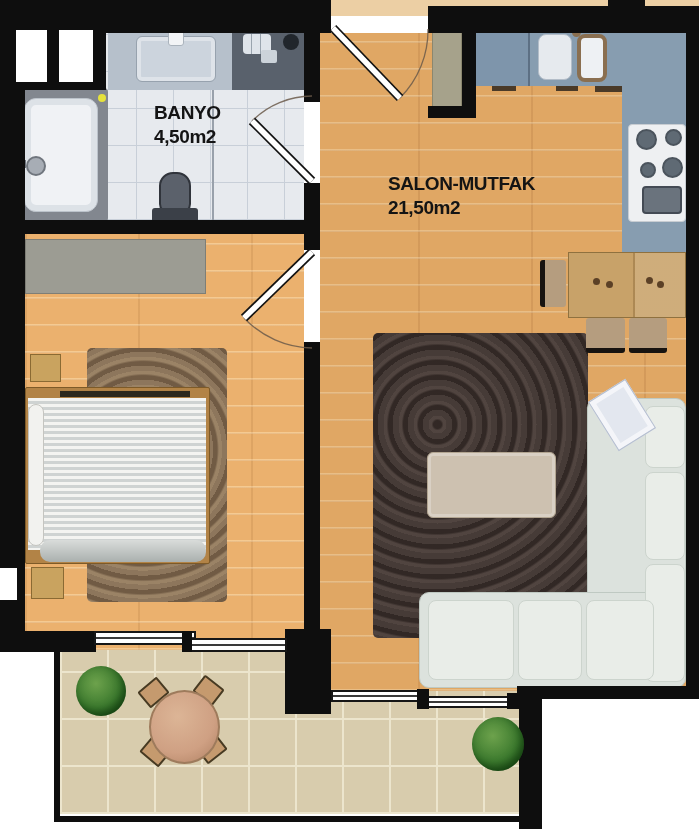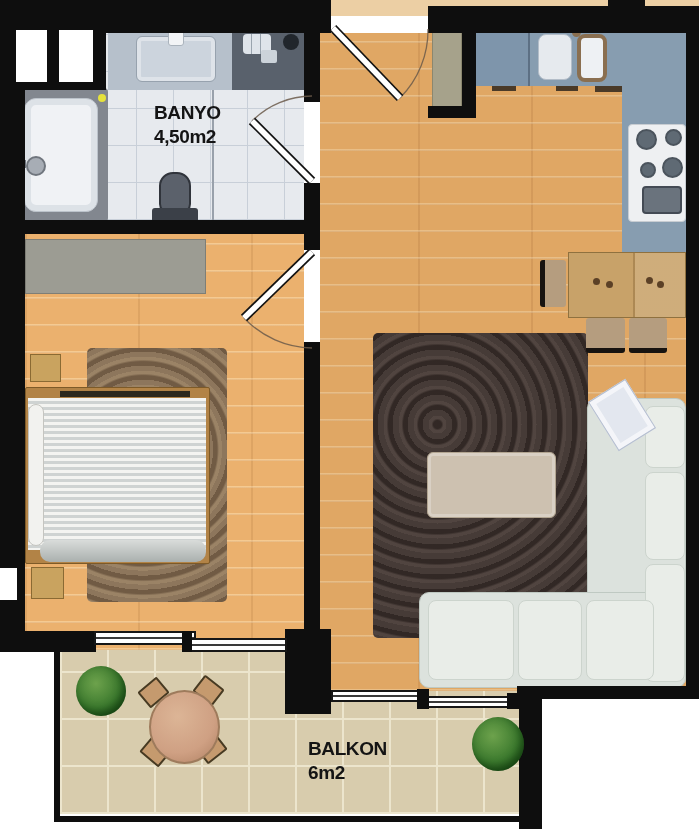--- a/index.html
+++ b/index.html
@@ -185,20 +185,20 @@
       <path d="M 244 318 A 96 96 0 0 0 312 348" fill="none" stroke="#6b5b4a" stroke-width="1.3" opacity="0.85"></path>
       <line x1="312" y1="252" x2="244" y2="318" stroke="#121212" stroke-width="9"></line>
       <line x1="312" y1="252" x2="244" y2="318" stroke="#ffffff" stroke-width="5.5"></line>
     </g>
   </svg>
 
   <div class="room-label" style="left:118px;top:101px;margin-left:36px;">
     <span>BANYO</span>
     <span>4,50m2</span>
   </div>
+  <div class="room-label" style="left:388px;top:172px;">
+    <span>SALON-MUTFAK</span>
+    <span>21,50m2</span>
+  </div>
   <div class="room-label" style="left:70px;top:296px;">
   </div>
-  <div class="room-label" style="left:308px;top:737px;">
-    <span>BALKON</span>
-    <span>6m2</span>
-  </div>
 
 </div>
 
 </body></html>

